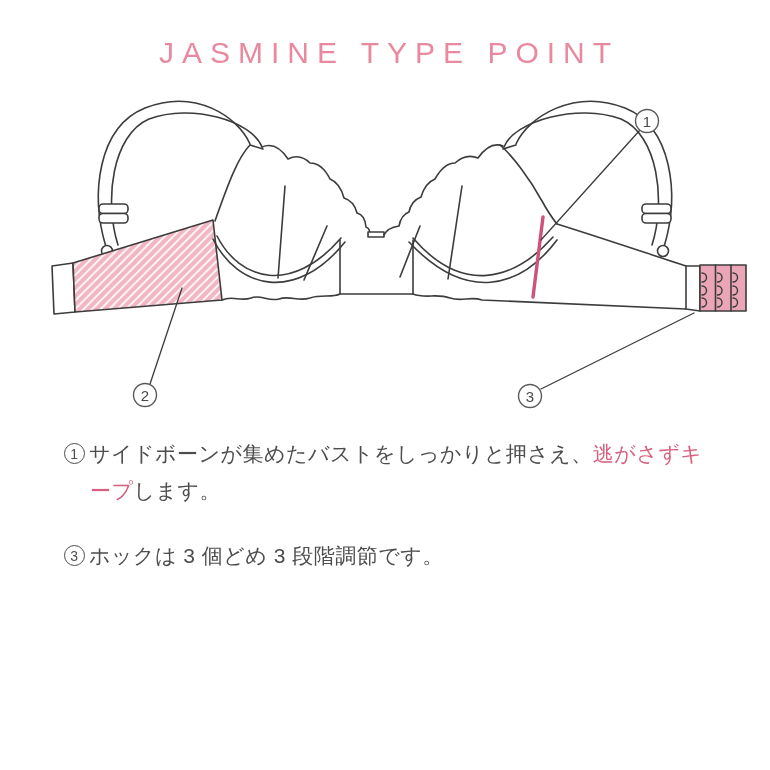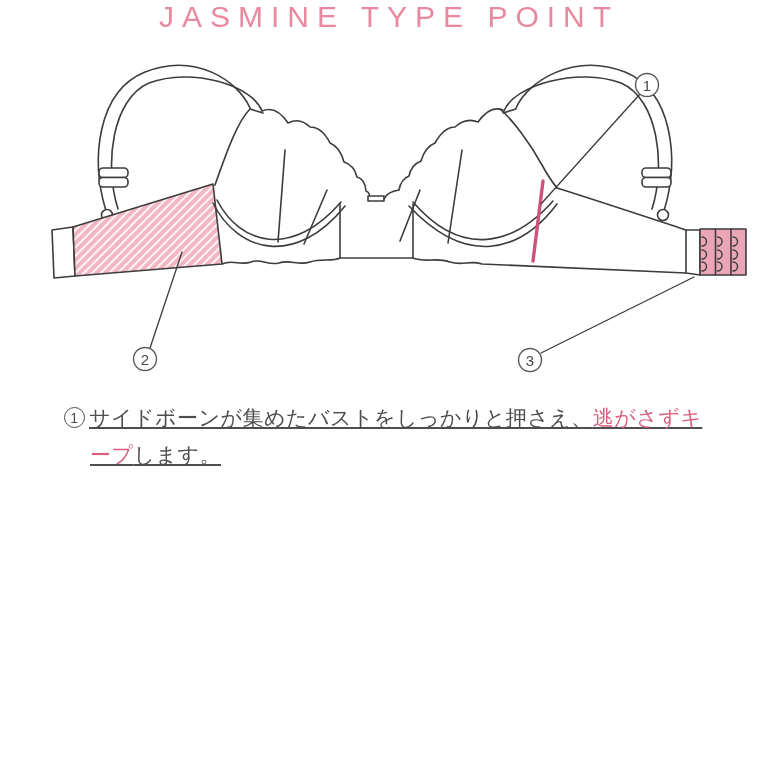--- a/index.html
+++ b/index.html
@@ -4,31 +4,31 @@
 <style>
   * { margin:0; padding:0; box-sizing:border-box; }
   html,body { background:#ffffff; }
   body {
     width:770px; height:770px; overflow:hidden;
     font-family:"Liberation Sans","DejaVu Sans",sans-serif;
     color:#4d4d4d;
   }
   .page { width:770px; height:770px; background:#fff; }
   .title {
+    margin-top:36px;
     text-align:center;
     font-size:30px;
     font-weight:400;
     letter-spacing:8px;
     text-indent:8px;
     color:#e9899f;
   }
   .diagram-wrap { margin-top:14px; height:345px; }
   .points {
     padding:6px 30px 0 64px;
-    text-decoration:underline;
   }
   .point {
     font-size:21px;
     line-height:37px;
     letter-spacing:0.5px;
     margin-bottom:28px;
     max-width:655px;
     padding-left:26px;
     text-indent:-26px;
     color:#4d4d4d;
@@ -148,15 +148,18 @@
     </svg>
   </div>
 
   <div class="points">
 
     <p class="point">
       <span class="marker">1</span><span>サイドボーンが集めたバストをしっかりと押さえ、</span><span class="seg-accent">逃がさずキープ</span><span>します。</span>
     </p>
 
 
+    <p class="point">
+      <span class="marker">3</span><span>ホックは 3 個どめ 3 段階調節です。</span>
+    </p>
 
   </div>
 </div>
 
 </body></html>

